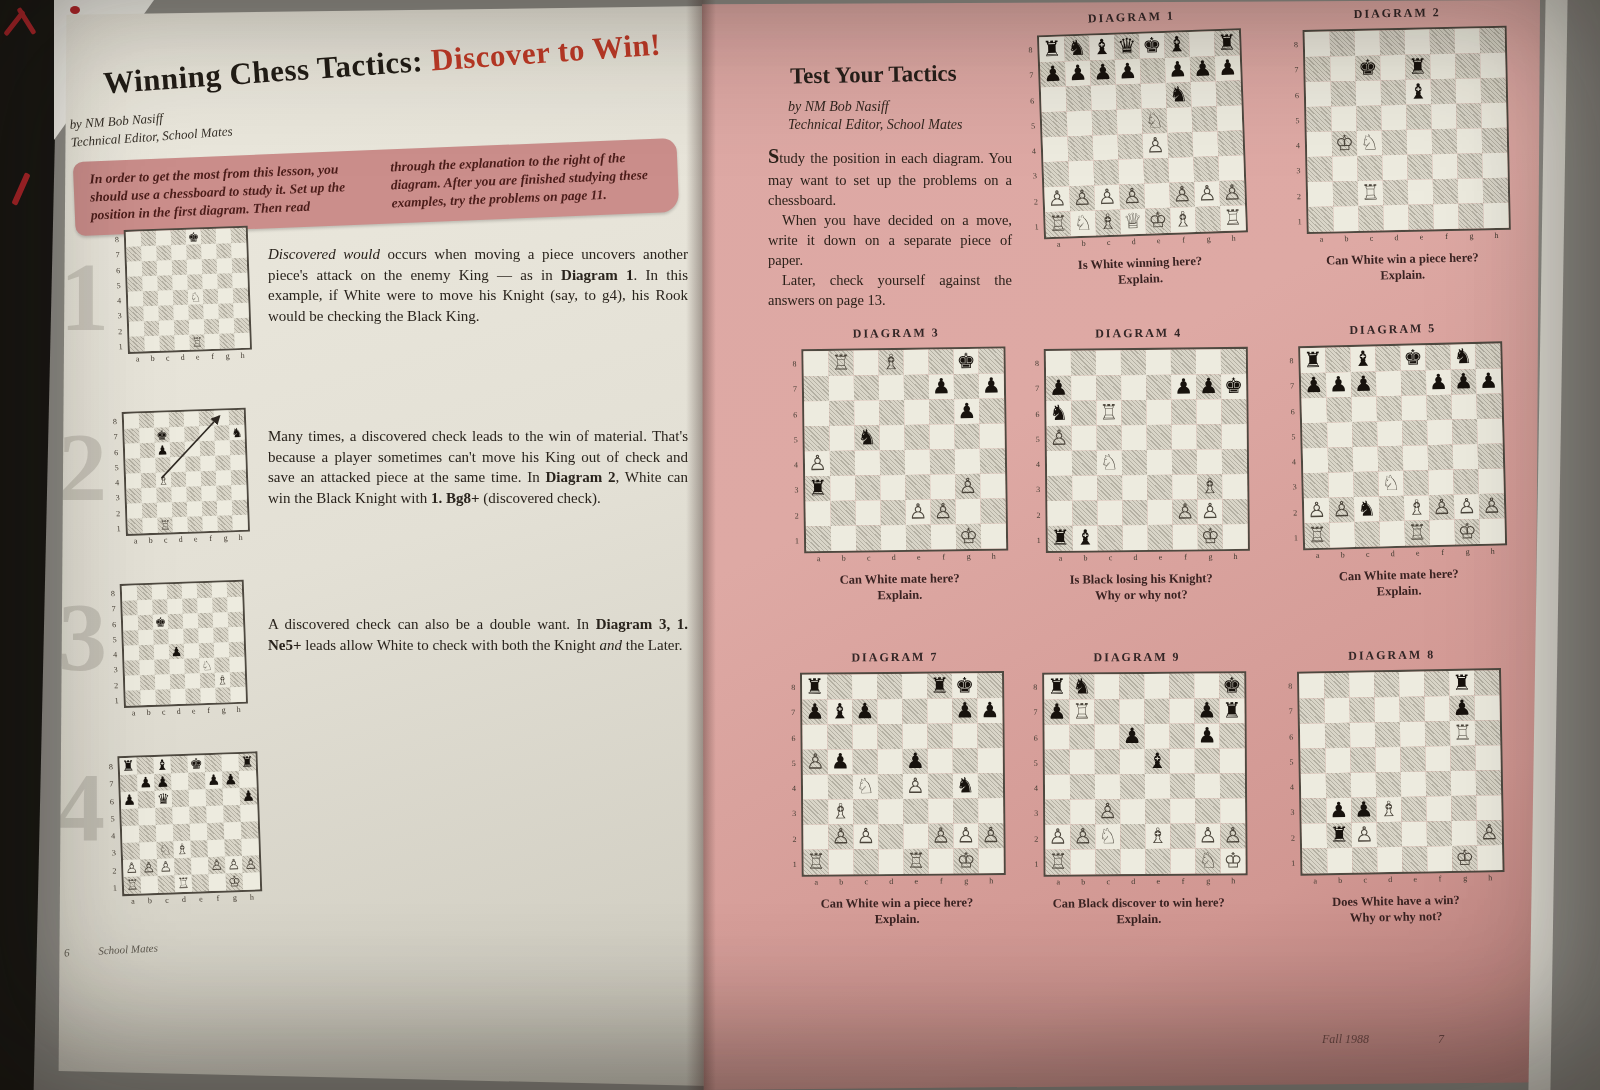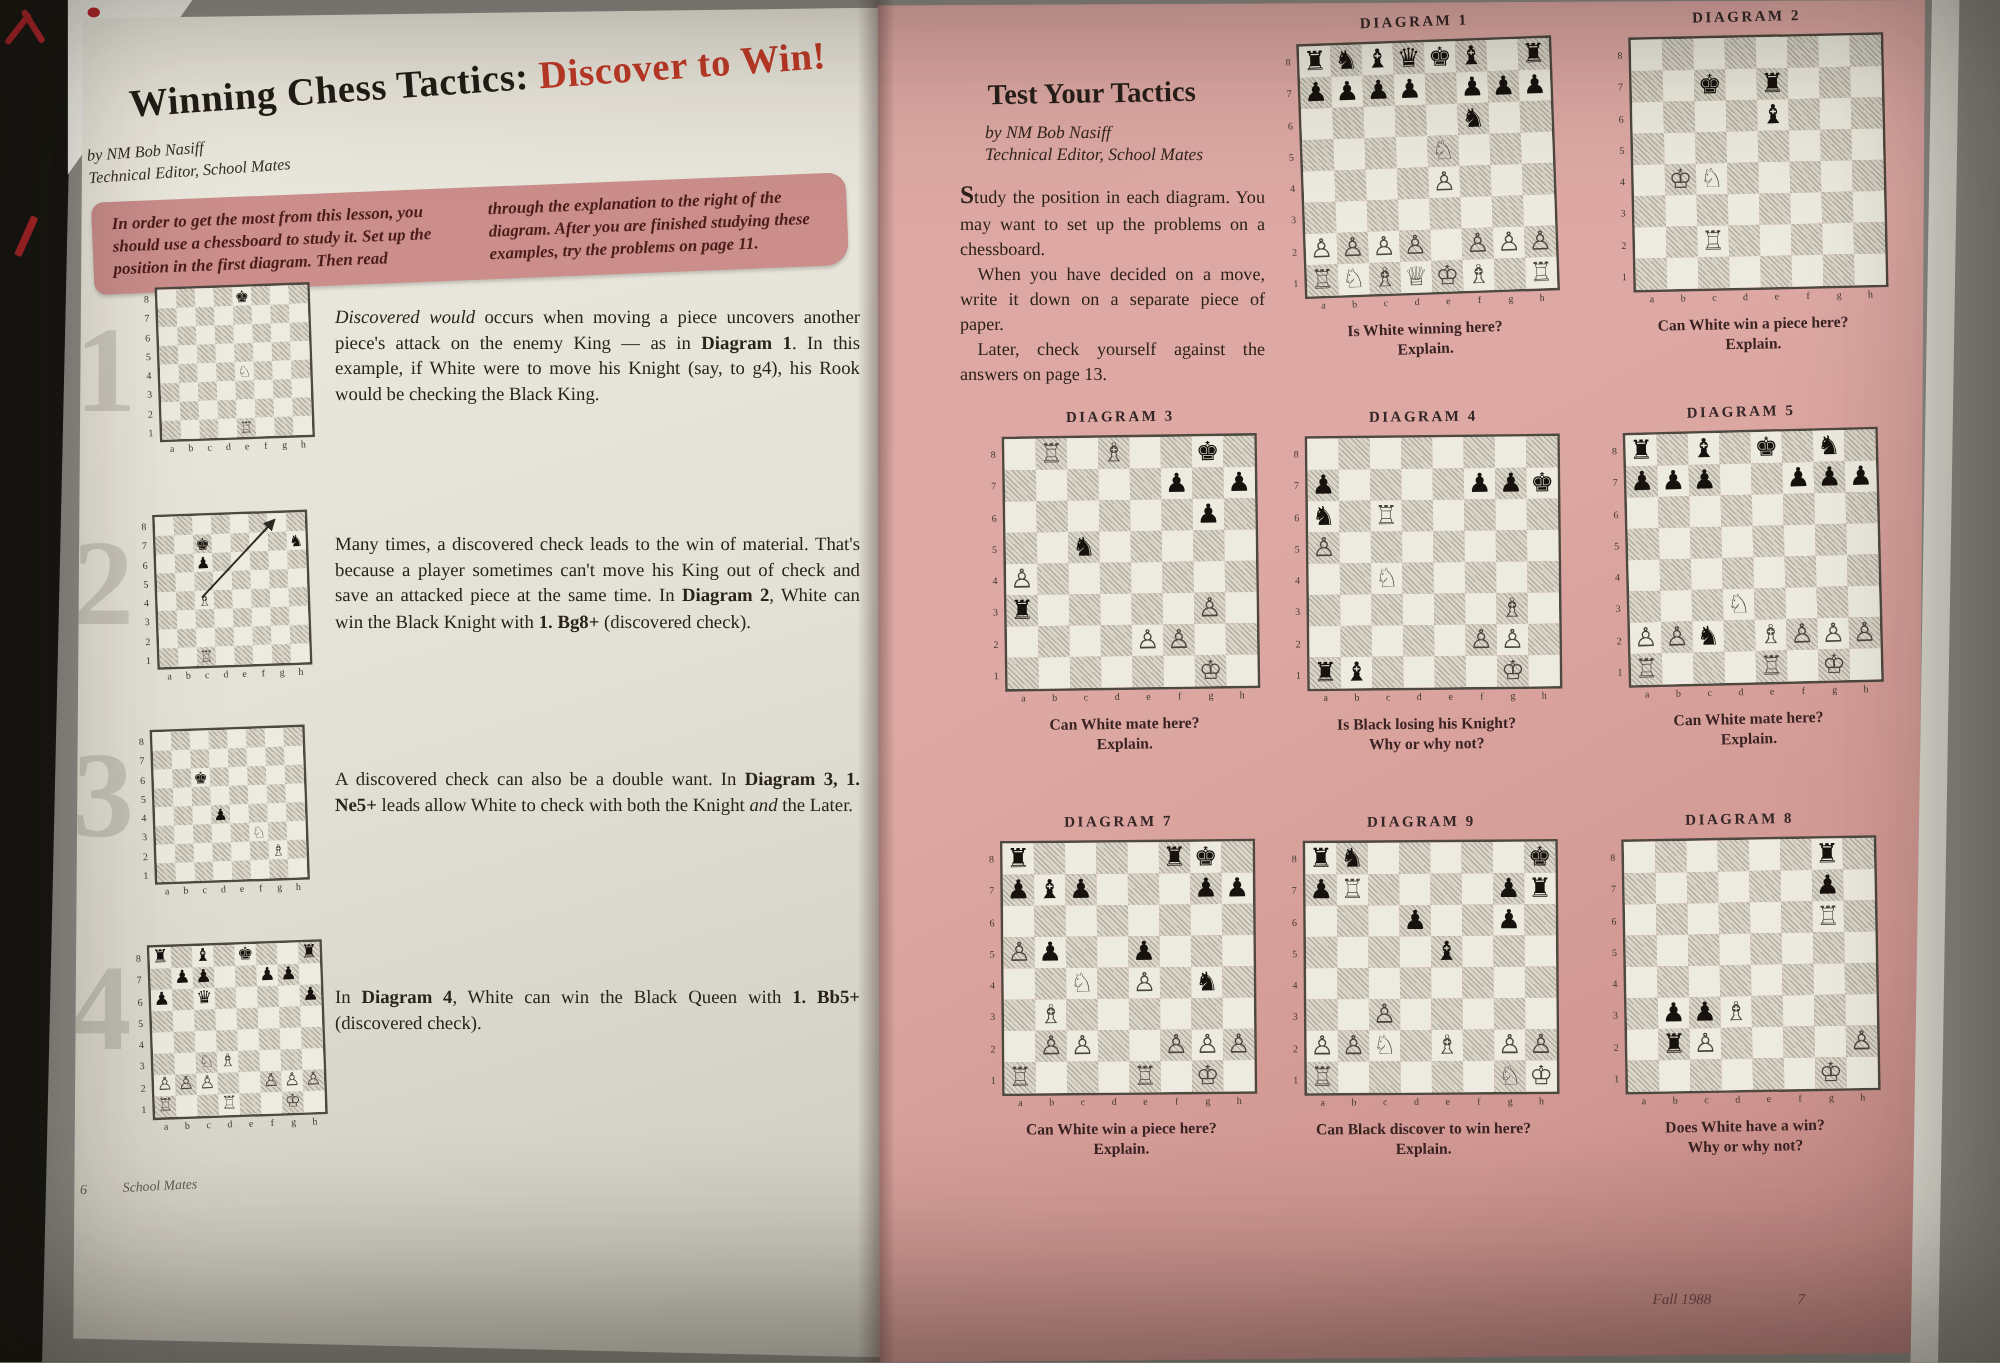--- a/index.html
+++ b/index.html
@@ -547,21 +547,20 @@
           <span style="width: 17px;">e</span>
           <span style="width: 17px;">f</span>
           <span style="width: 17px;">g</span>
           <span style="width: 17px;">h</span>
         </div>
       </div>
 
     <div class="lp-text t1"><span class="i">Discovered would</span><span> occurs when moving a piece uncovers another piece's attack on the enemy King — as in </span><span class="b">Diagram 1</span><span>. In this example, if White were to move his Knight (say, to g4), his Rook would be checking the Black King.</span></div>
     <div class="lp-text t2"><span>Many times, a discovered check leads to the win of material. That's because a player sometimes can't move his King out of check and save an attacked piece at the same time. In </span><span class="b">Diagram 2</span><span>, White can win the Black Knight with </span><span class="b">1. Bg8+</span><span> (discovered check).</span></div>
     <div class="lp-text t3"><span>A discovered check can also be a double want. In </span><span class="b">Diagram 3, 1. Ne5+</span><span> leads allow White to check with both the Knight </span><span class="i">and</span><span> the Later.</span></div>
-    <div class="lp-text t4"><span>In </span><span class="b">Diagram 4</span><span>, White can win the Black Queen with </span><span class="b">1. Bb5+</span><span> (discovered check).</span></div>
 
     <div class="lp-footer">
       <span>6</span>
       <span class="ft">School Mates</span>
     </div>
   </div>
 
   <div class="spine"></div>
 
   <div class="page-right">

